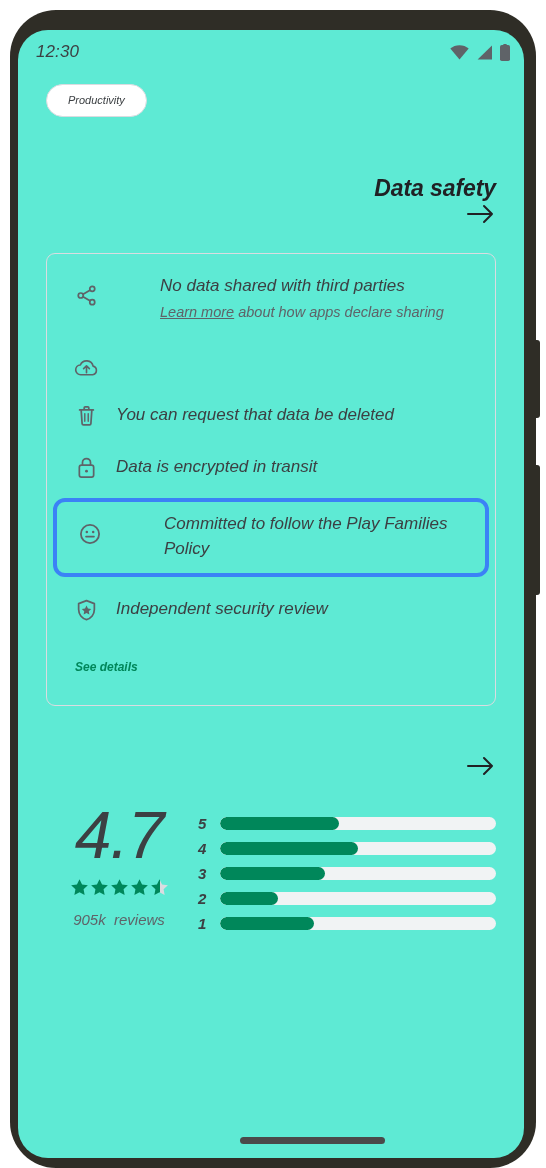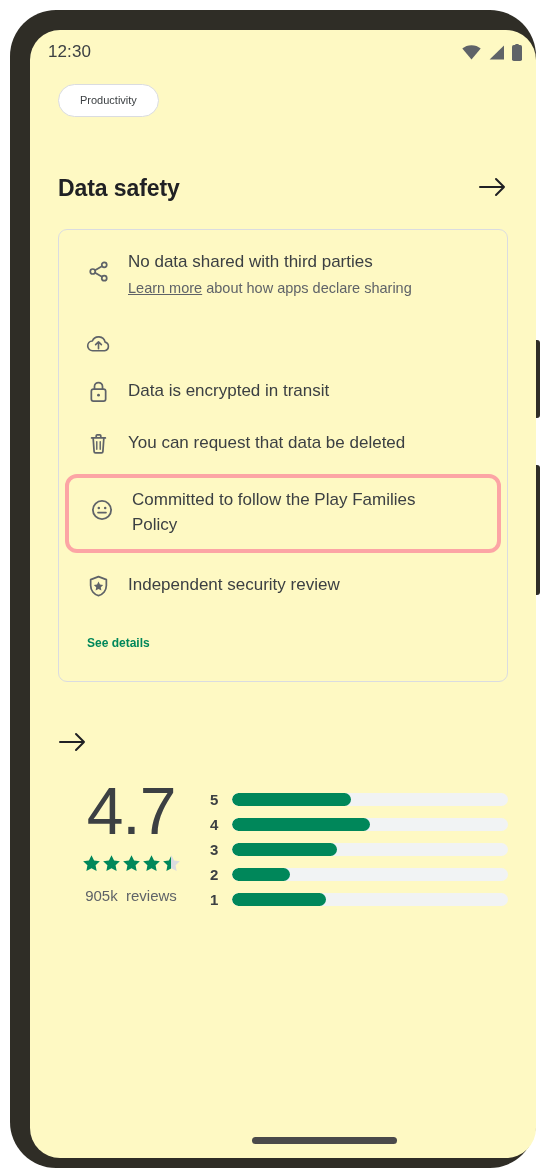--- a/index.html
+++ b/index.html
@@ -30,27 +30,28 @@
     width: 6px;
     background: #2f2d26;
     border-radius: 0 3px 3px 0;
   }
   #power-button   { top: 330px; height: 78px; }
   #volume-button  { top: 455px; height: 130px; }
 
   
   #screen {
     position: absolute;
-    left: 20px;
+    left: 8px;
     top: 20px;
     width: 506px;
     height: 1128px;
-    background: #fef9c3;
+    background: #5eead4;
     border-radius: 30px 30px 30px 30px;
     overflow: hidden;
+    font-style: italic;
   }
 
   
   #status-bar {
     position: relative;
     height: 44px;
     padding: 0 14px 0 18px;
     display: flex;
     align-items: center;
     justify-content: space-between;
@@ -82,23 +83,24 @@
     padding: 9px 21px;
     font-size: 11px;
     color: #3c4043;
     background: #fff;
     line-height: 1.2;
   }
 
   
   .section-head {
     display: flex;
-    align-items: flex-start;
+    align-items: flex-end;
     justify-content: space-between;
     margin-top: 58px;
+    flex-direction: column;
   }
   .section-title-wrap { display: flex; align-items: center; gap: 11px; }
   .section-title {
     font-size: 23px;
     font-weight: bold;
     color: #202124;
     letter-spacing: -0.1px;
   }
   .arrow-btn { flex: 0 0 auto; line-height: 0; }
 
@@ -117,21 +119,21 @@
     padding: 8px 0 30px 0;
     position: relative;
   }
 
   .ds-row {
     display: flex;
     align-items: flex-start;
     padding: 13px 22px 13px 22px;
     min-height: 44px;
   }
-  .ds-row.two-line { padding-top: 12px; padding-bottom: 10px; }
+  .ds-row.two-line { padding-top: 12px; padding-bottom: 10px; gap: 44px; }
 
   .ds-icon {
     flex: 0 0 34px;
     width: 34px;
     display: flex;
     justify-content: center;
     align-items: flex-start;
     padding-top: 1px;
   }
   .ds-icon svg { display: block; }
@@ -152,21 +154,21 @@
   .ds-sub .learn-more {
     text-decoration: underline;
     color: #5f6368;
     cursor: pointer;
   }
 
   
   #row-families {
     position: relative;
     margin: 4px 6px;
-    border: 4px solid #fca5a5;
+    border: 4px solid #3b82f6;
     border-radius: 12px;
     padding: 10px 16px 12px 16px;
   }
 
   .see-details {
     margin: 24px 16px 0 28px;
     font-size: 12px;
     font-weight: bold;
     color: #00875a;
     display: inline-block;
@@ -322,42 +324,42 @@
               <path d="M19.4 19.6H7.1a5.1 5.1 0 0 1-.5-10.2 7 7 0 0 1 13.3 1.2 4.6 4.6 0 0 1-.5 9z" fill="none" stroke="#5f6368" stroke-width="1.7" stroke-linejoin="round"></path>
               <path d="M13 17.4v-7M10 13.2l3-3 3 3" fill="none" stroke="#5f6368" stroke-width="1.7" stroke-linecap="round" stroke-linejoin="round"></path>
             </svg>
           </span>
         </div>
 
         
         <div class="ds-row" style="padding-top:14px;padding-bottom:14px;">
           <span class="ds-icon">
             <svg width="21" height="23" viewBox="0 0 22 24">
-              <rect x="3.5" y="9.5" width="15" height="12.5" rx="2.2" fill="none" stroke="#5f6368" stroke-width="1.8"></rect>
-              <path d="M6.8 9.5V6.8a4.2 4.2 0 0 1 8.4 0v2.7" fill="none" stroke="#5f6368" stroke-width="1.8"></path>
-              <circle cx="11" cy="15.8" r="1.5" fill="#5f6368"></circle>
-            </svg>
-          </span>
-          <span class="ds-text">
-            <span class="ds-title">Data is encrypted in transit</span>
-          </span>
-        </div>
-
-        
-        <div class="ds-row" style="padding-top:14px;padding-bottom:14px;">
-          <span class="ds-icon">
-            <svg width="21" height="23" viewBox="0 0 22 24">
               <path d="M3.8 6.2h14.4" stroke="#5f6368" stroke-width="1.8" stroke-linecap="round"></path>
               <path d="M5.4 6.2l1 14.3a1.4 1.4 0 0 0 1.4 1.3h6.4a1.4 1.4 0 0 0 1.4-1.3l1-14.3" fill="none" stroke="#5f6368" stroke-width="1.8" stroke-linejoin="round"></path>
               <path d="M8.6 6.2V4a1 1 0 0 1 1-1h2.8a1 1 0 0 1 1 1v2.2" fill="none" stroke="#5f6368" stroke-width="1.8"></path>
               <path d="M9.2 10v8M12.8 10v8" stroke="#5f6368" stroke-width="1.5" stroke-linecap="round"></path>
             </svg>
           </span>
           <span class="ds-text">
             <span class="ds-title">You can request that data be deleted</span>
+          </span>
+        </div>
+
+        
+        <div class="ds-row" style="padding-top:14px;padding-bottom:14px;">
+          <span class="ds-icon">
+            <svg width="21" height="23" viewBox="0 0 22 24">
+              <rect x="3.5" y="9.5" width="15" height="12.5" rx="2.2" fill="none" stroke="#5f6368" stroke-width="1.8"></rect>
+              <path d="M6.8 9.5V6.8a4.2 4.2 0 0 1 8.4 0v2.7" fill="none" stroke="#5f6368" stroke-width="1.8"></path>
+              <circle cx="11" cy="15.8" r="1.5" fill="#5f6368"></circle>
+            </svg>
+          </span>
+          <span class="ds-text">
+            <span class="ds-title">Data is encrypted in transit</span>
           </span>
         </div>
 
         
         <div id="row-families" class="ds-row two-line centered-icon">
           <span class="ds-icon">
             <svg width="24" height="24" viewBox="0 0 24 24">
               <circle cx="12" cy="12" r="9.1" fill="none" stroke="#5f6368" stroke-width="1.8"></circle>
               <circle cx="8.8" cy="10" r="1.25" fill="#5f6368"></circle>
               <circle cx="15.2" cy="10" r="1.25" fill="#5f6368"></circle>

